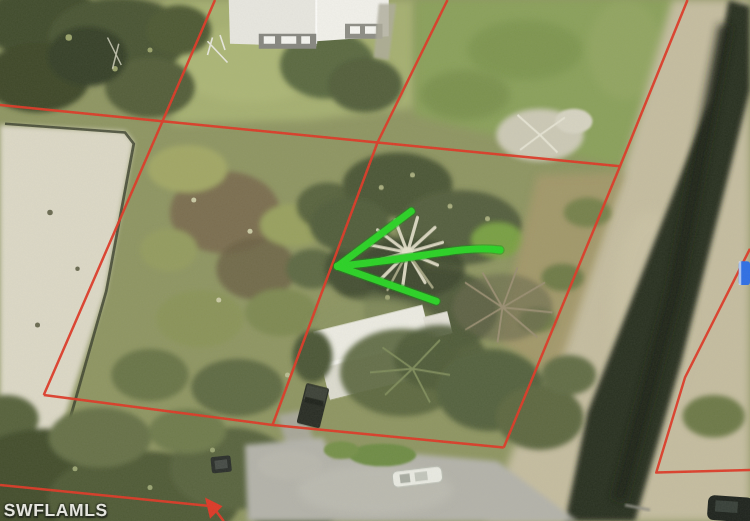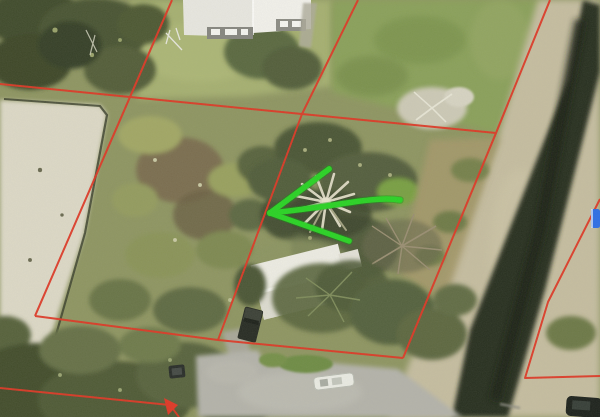--- a/index.html
+++ b/index.html
@@ -241,13 +241,14 @@
   </g>
 
   <g>
     <rect x="591" y="209" width="9" height="19" rx="2.5" fill="#2f6fe4"></rect>
     <rect x="591" y="209" width="2" height="19" fill="#dfe8fa" opacity=".7"></rect>
   </g>
 
   <rect width="600" height="417" filter="url(#grain)" opacity=".55"></rect>
 </svg>
 
+<div class="watermark">SWFLAMLS</div>
 </div>
 
 </body></html>

